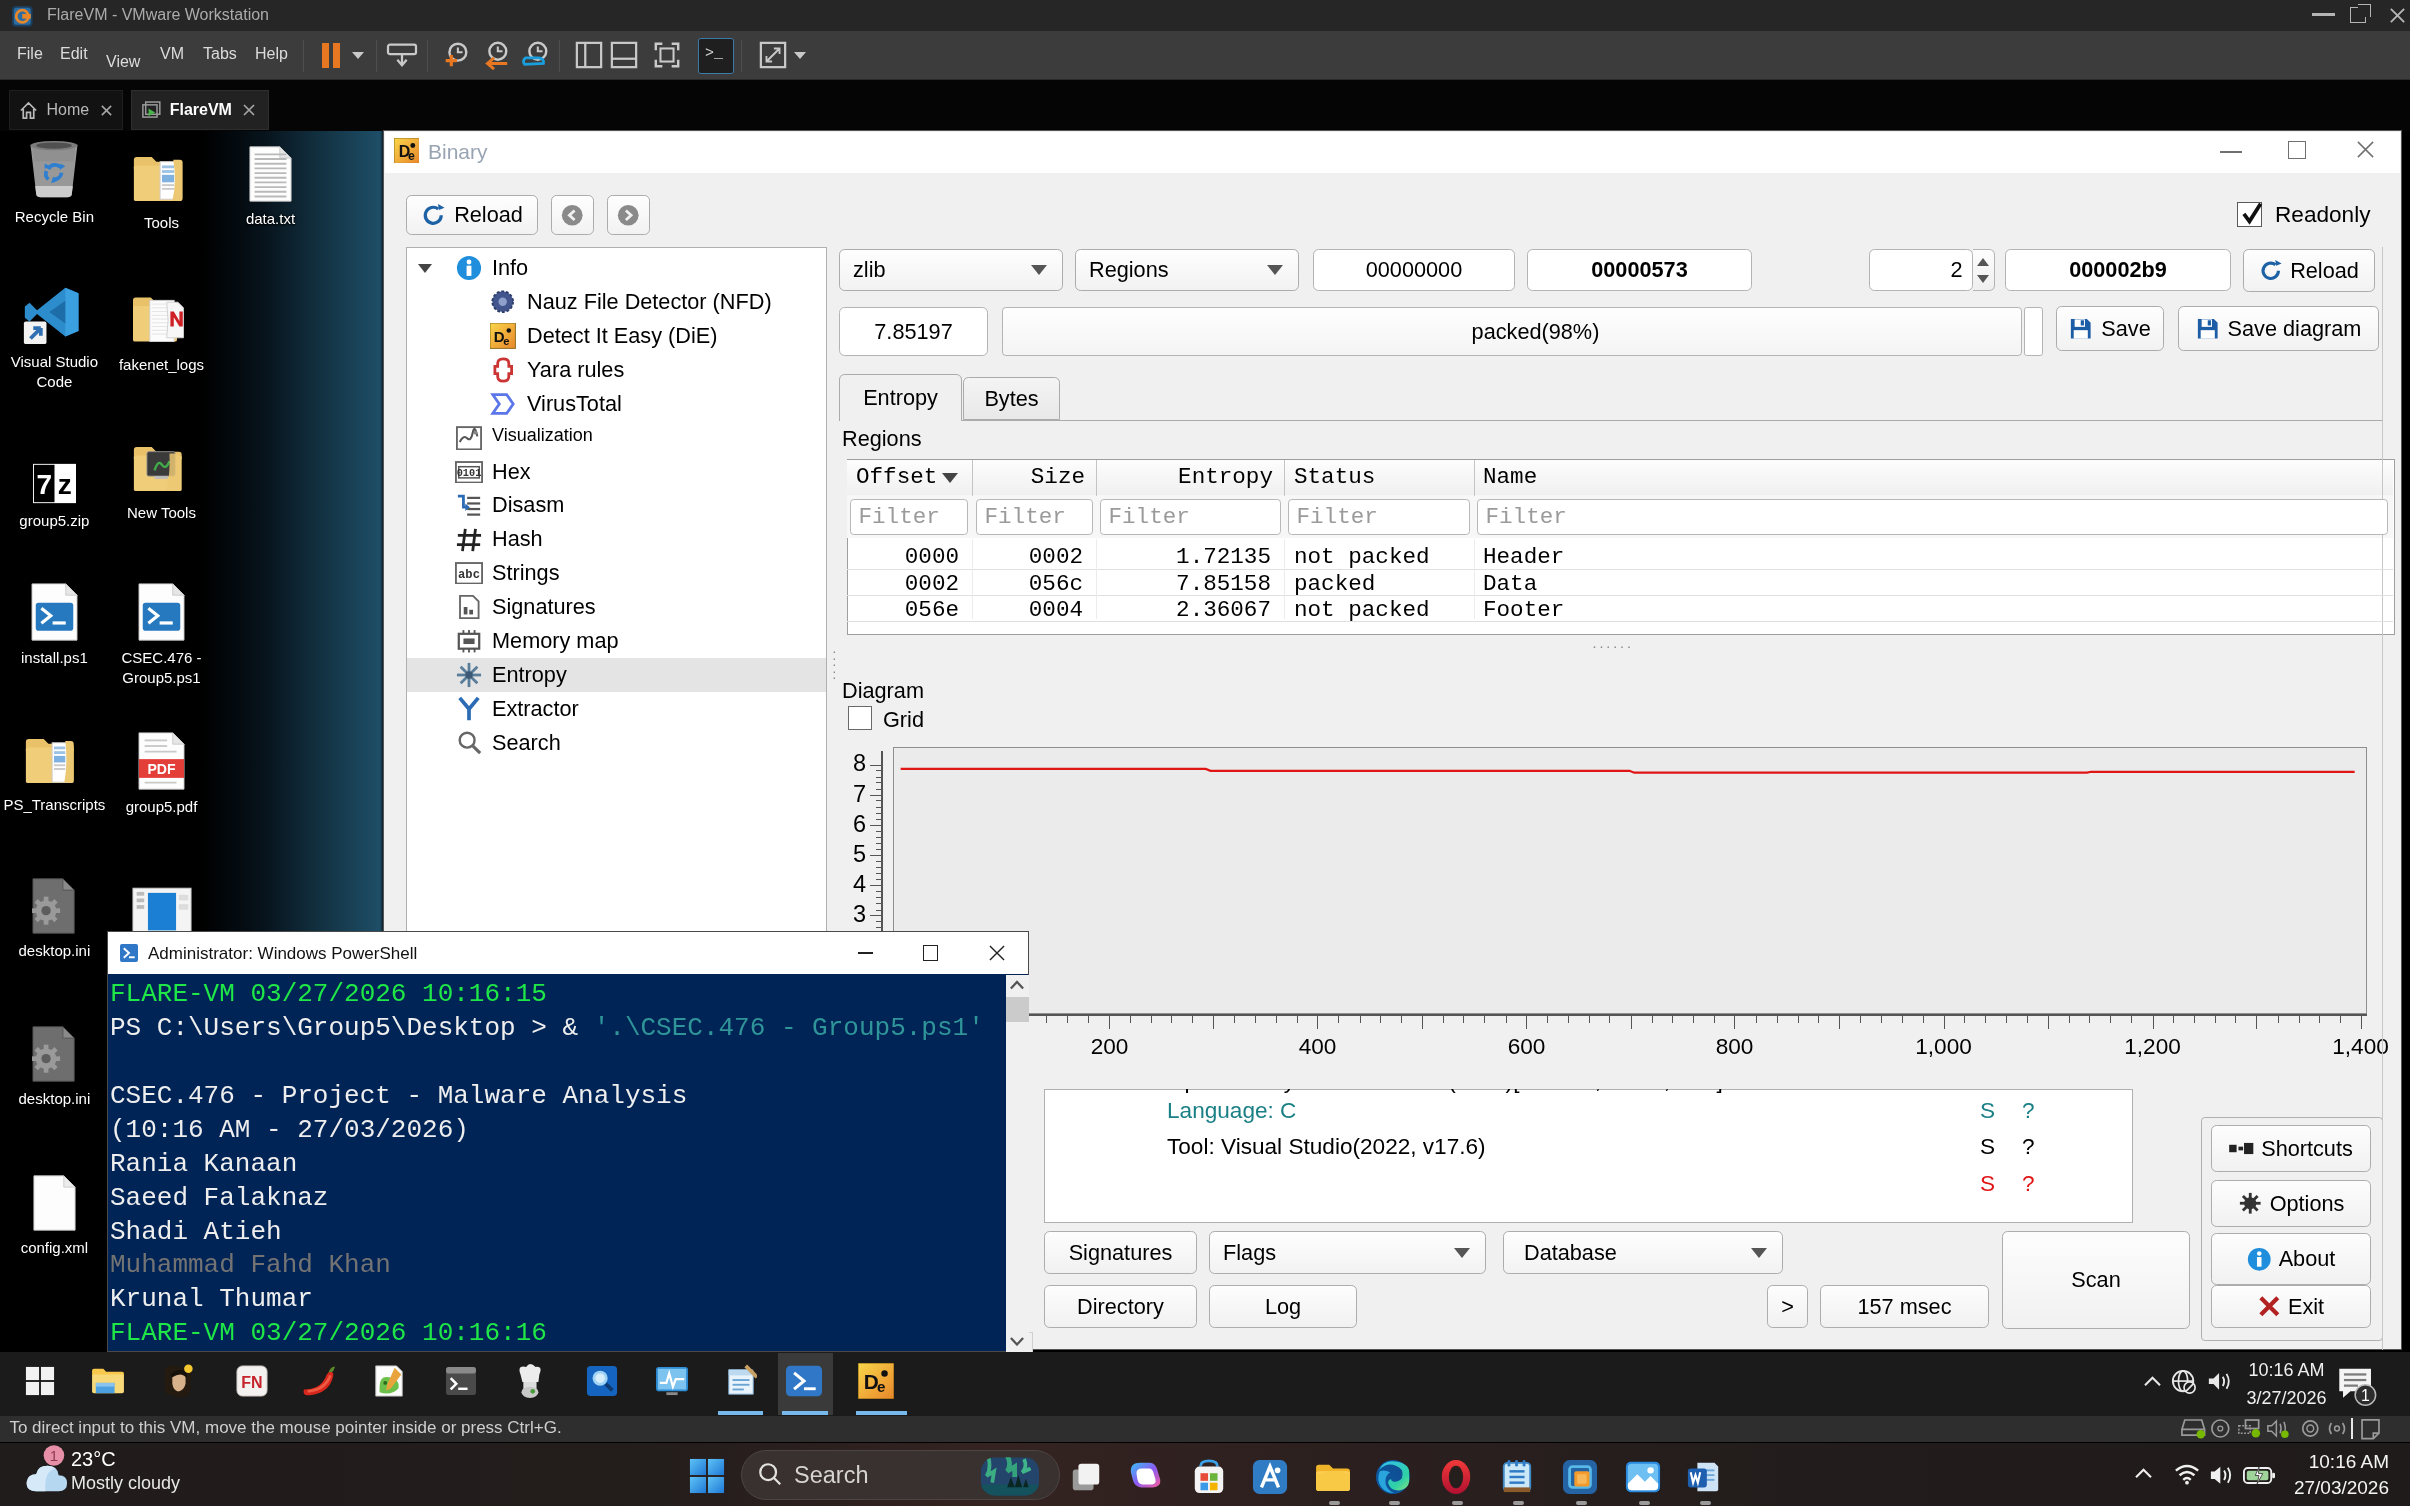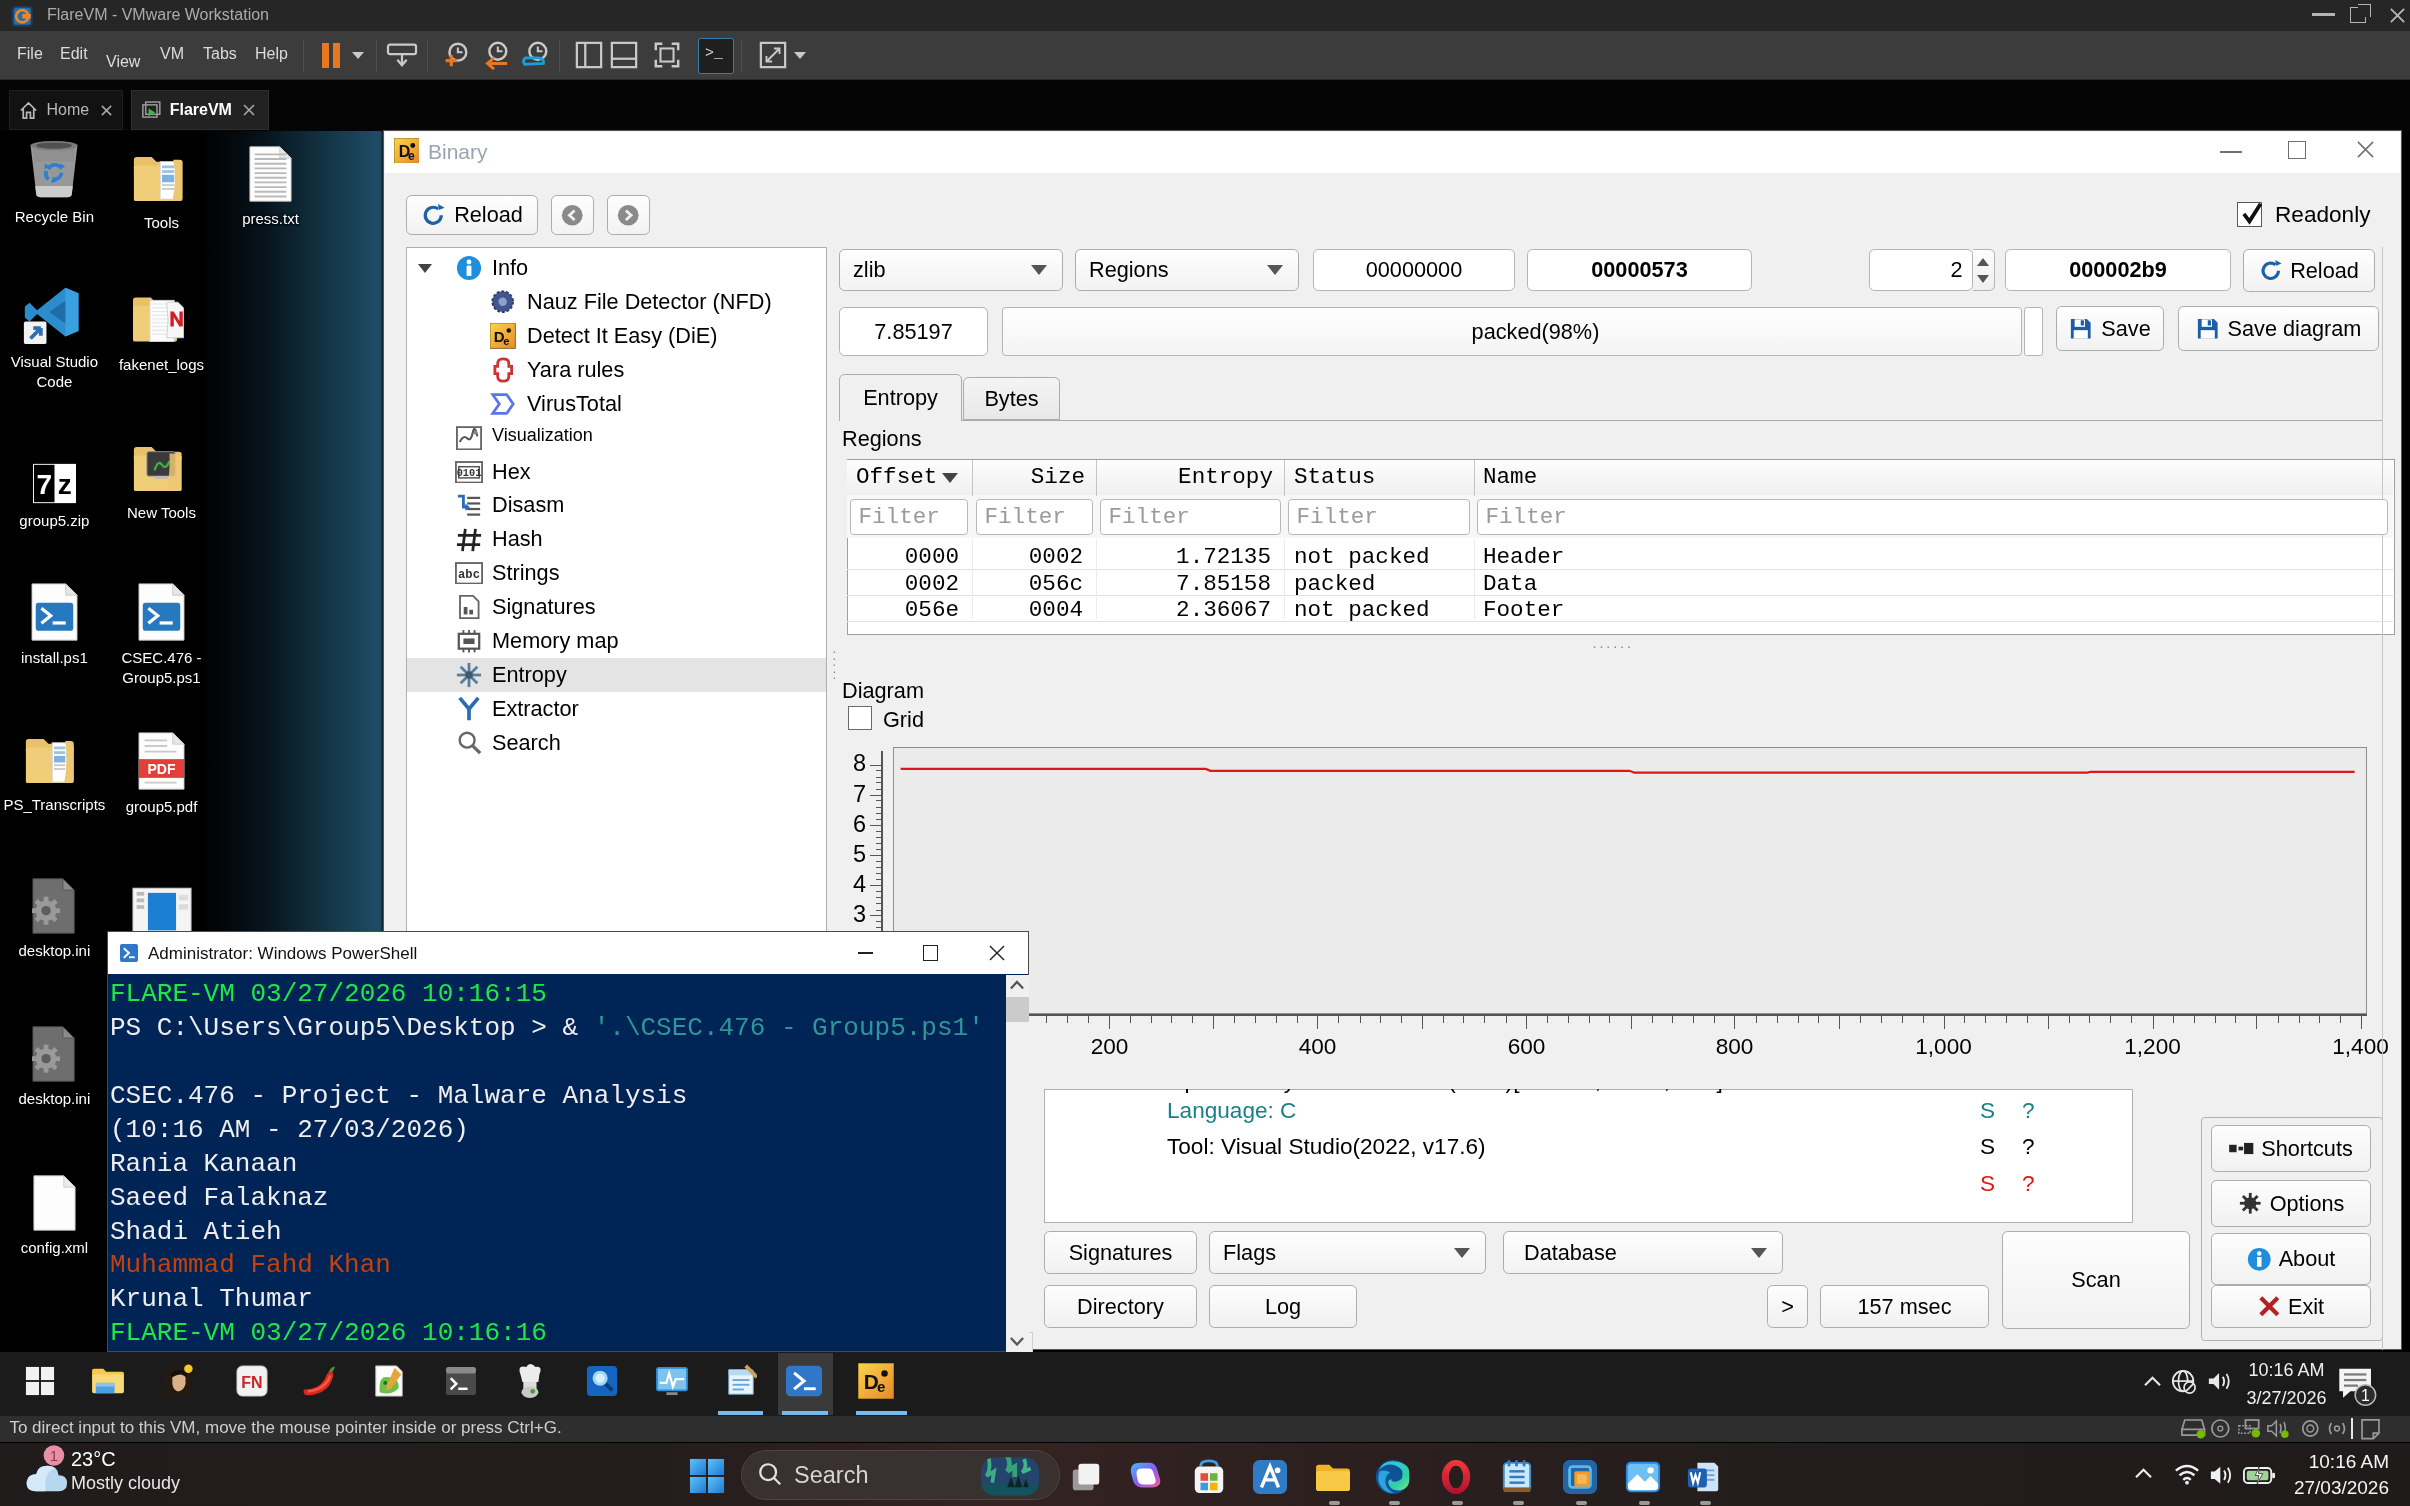--- a/index.html
+++ b/index.html
@@ -157,21 +157,21 @@
           <line x1="9" y1="25" x2="43" y2="25"></line>
           <line x1="9" y1="30" x2="43" y2="30"></line>
           <line x1="9" y1="35" x2="43" y2="35"></line>
           <line x1="9" y1="40" x2="43" y2="40"></line>
           <line x1="9" y1="45" x2="43" y2="45"></line>
           <line x1="9" y1="50" x2="43" y2="50"></line>
           <line x1="9" y1="55" x2="43" y2="55"></line>
         </g>
       </svg>
     </div>
-    <div class="cap">press.txt</div>
+    <div class="cap">data.txt</div>
   </div>
 <div class="dico" style="left:0.9px;top:282px;width:107px">
     <div style="height:64px;display:flex;align-items:flex-end;justify-content:center">
       <svg width="64" height="64" viewBox="0 0 68 68">
         <path d="M46 6 L60 12 V52 L46 58 L16 34 L8 42 L3 38 V26 L8 22 L16 30 Z" fill="#2c8ccc"></path>
         <path d="M46 6 L60 12 V52 L46 58 Z" fill="#3aa0e0"></path>
         <path d="M46 20 L46 44 L29 32 Z" fill="#1d6ea8"></path>
         <rect x="2" y="42" width="24" height="24" rx="2" fill="#f2f2f2"></rect>
         <path d="M9 60 L20 49 M20 49 h-8 M20 49 v8" fill="none" stroke="#2f6fb2" stroke-width="4"></path>
       </svg>
@@ -834,21 +834,21 @@
 <svg class="a" style="left:1009px;top:1336px;z-index:22" width="16" height="10.4" viewBox="0 0 17 11">
     <path d="M2 2 L8.5 9 L15 2" fill="none" stroke="#555" stroke-width="2.4"></path>
   </svg>
 <div class="a mono" style="left:110px;top:979px;font-size:26px;z-index:21;white-space:pre"><span style="color:#1fe747">FLARE-VM 03/27/2026 10:16:15</span></div>
 <div class="a mono" style="left:110px;top:1013px;font-size:26px;z-index:21;white-space:pre"><span style="color:#eeeeee">PS C:\Users\Group5\Desktop &gt; &amp; </span><span style="color:#2f9598">'.\CSEC.476 - Group5.ps1'</span></div>
 <div class="a mono" style="left:110px;top:1081px;font-size:26px;z-index:21;white-space:pre"><span style="color:#eeeeee">CSEC.476 - Project - Malware Analysis</span></div>
 <div class="a mono" style="left:110px;top:1115px;font-size:26px;z-index:21;white-space:pre"><span style="color:#eeeeee">(10:16 AM - 27/03/2026)</span></div>
 <div class="a mono" style="left:110px;top:1149px;font-size:26px;z-index:21;white-space:pre"><span style="color:#eeeeee">Rania Kanaan</span></div>
 <div class="a mono" style="left:110px;top:1183px;font-size:26px;z-index:21;white-space:pre"><span style="color:#eeeeee">Saeed Falaknaz</span></div>
 <div class="a mono" style="left:110px;top:1217px;font-size:26px;z-index:21;white-space:pre"><span style="color:#eeeeee">Shadi Atieh</span></div>
-<div class="a mono" style="left:110px;top:1250px;font-size:26px;z-index:21;white-space:pre"><span style="color:#c2410c">Muhammad Fahd Khan</span></div>
+<div class="a mono" style="left:110px;top:1250px;font-size:26px;z-index:21;white-space:pre"><span style="color:#737373">Muhammad Fahd Khan</span></div>
 <div class="a mono" style="left:110px;top:1284px;font-size:26px;z-index:21;white-space:pre"><span style="color:#eeeeee">Krunal Thumar</span></div>
 <div class="a mono" style="left:110px;top:1318px;font-size:26px;z-index:21;white-space:pre"><span style="color:#1fe747">FLARE-VM 03/27/2026 10:16:16</span></div>
 
 <div class="a" style="left:0;top:1352px;width:2411px;height:63px;background:#1b1b1b;z-index:30"></div>
 <div class="a" style="left:778px;top:1353px;width:55px;height:62px;background:#3a3a3a;z-index:30"></div>
 <div class="a" style="left:21.7px;top:1363px;width:36px;height:36px;display:flex;align-items:center;justify-content:center;z-index:31">
     <svg width="30" height="30" viewBox="0 0 32 32">
       <g fill="#f2f2f2">
         <rect x="1" y="1" width="14" height="14"></rect>
         <rect x="17" y="1" width="14" height="14"></rect>

